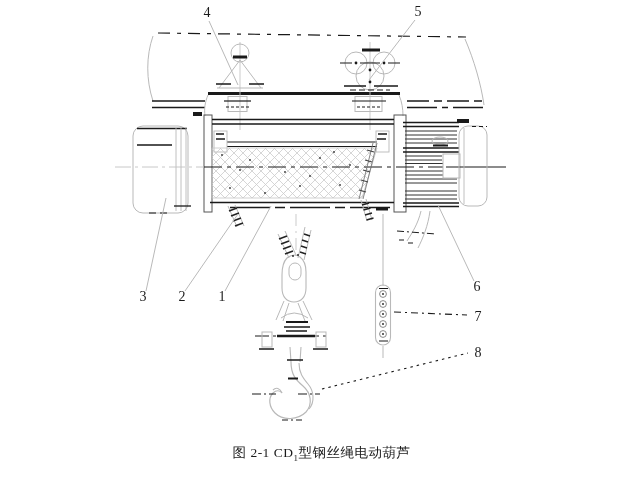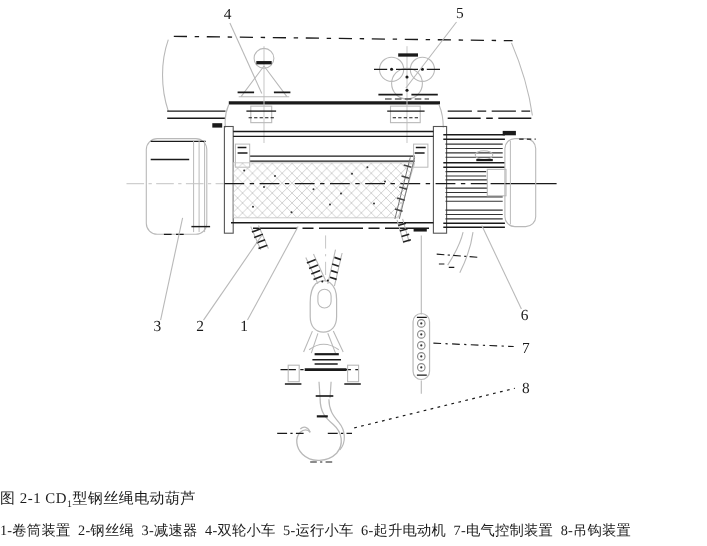--- a/index.html
+++ b/index.html
@@ -2,21 +2,21 @@
 <html><head>
 <meta charset="utf-8">
 <style>
   html,body{margin:0;padding:0;background:#ffffff;}
   .page{
     position:relative;width:643px;height:496px;background:#fff;overflow:hidden;
     font-family:"Liberation Serif", serif;
   }
   .drawing{position:absolute;left:0;top:0;width:643px;height:440px;}
   svg{display:block;}
-  .caption{position:absolute;left:0;top:443px;width:643px;color:#1a1a1a;}
+  .caption{position:absolute;left:0;top:443px;width:643px;text-align:center;color:#1a1a1a;}
   .caption-title{font-size:13.5px;line-height:19px;letter-spacing:0.5px;}
   .caption-title sub{font-size:9px;}
   .caption-parts{font-size:13px;line-height:19px;margin-top:4px;white-space:pre;letter-spacing:0.2px;}
   .partnum{font-size:14px;fill:#1a1a1a;}
 </style>
 </head>
 <body>
 
 <div class="page">
   <div class="drawing">
@@ -203,15 +203,14 @@
         <text class="partnum" x="478" y="321">7</text>
         <text class="partnum" x="478" y="357">8</text>
       </g>
     </svg>
   </div>
 
   <div class="caption">
     <div class="caption-title">
       <span>图 2-1 CD</span><sub>1</sub><span>型钢丝绳电动葫芦</span>
     </div>
-    <div class="caption-parts">1-卷筒装置  2-钢丝绳  3-减速器  4-双轮小车  5-运行小车  6-起升电动机  7-电气控制装置  8-吊钩装置</div>
   </div>
 </div>
 
 </body></html>

